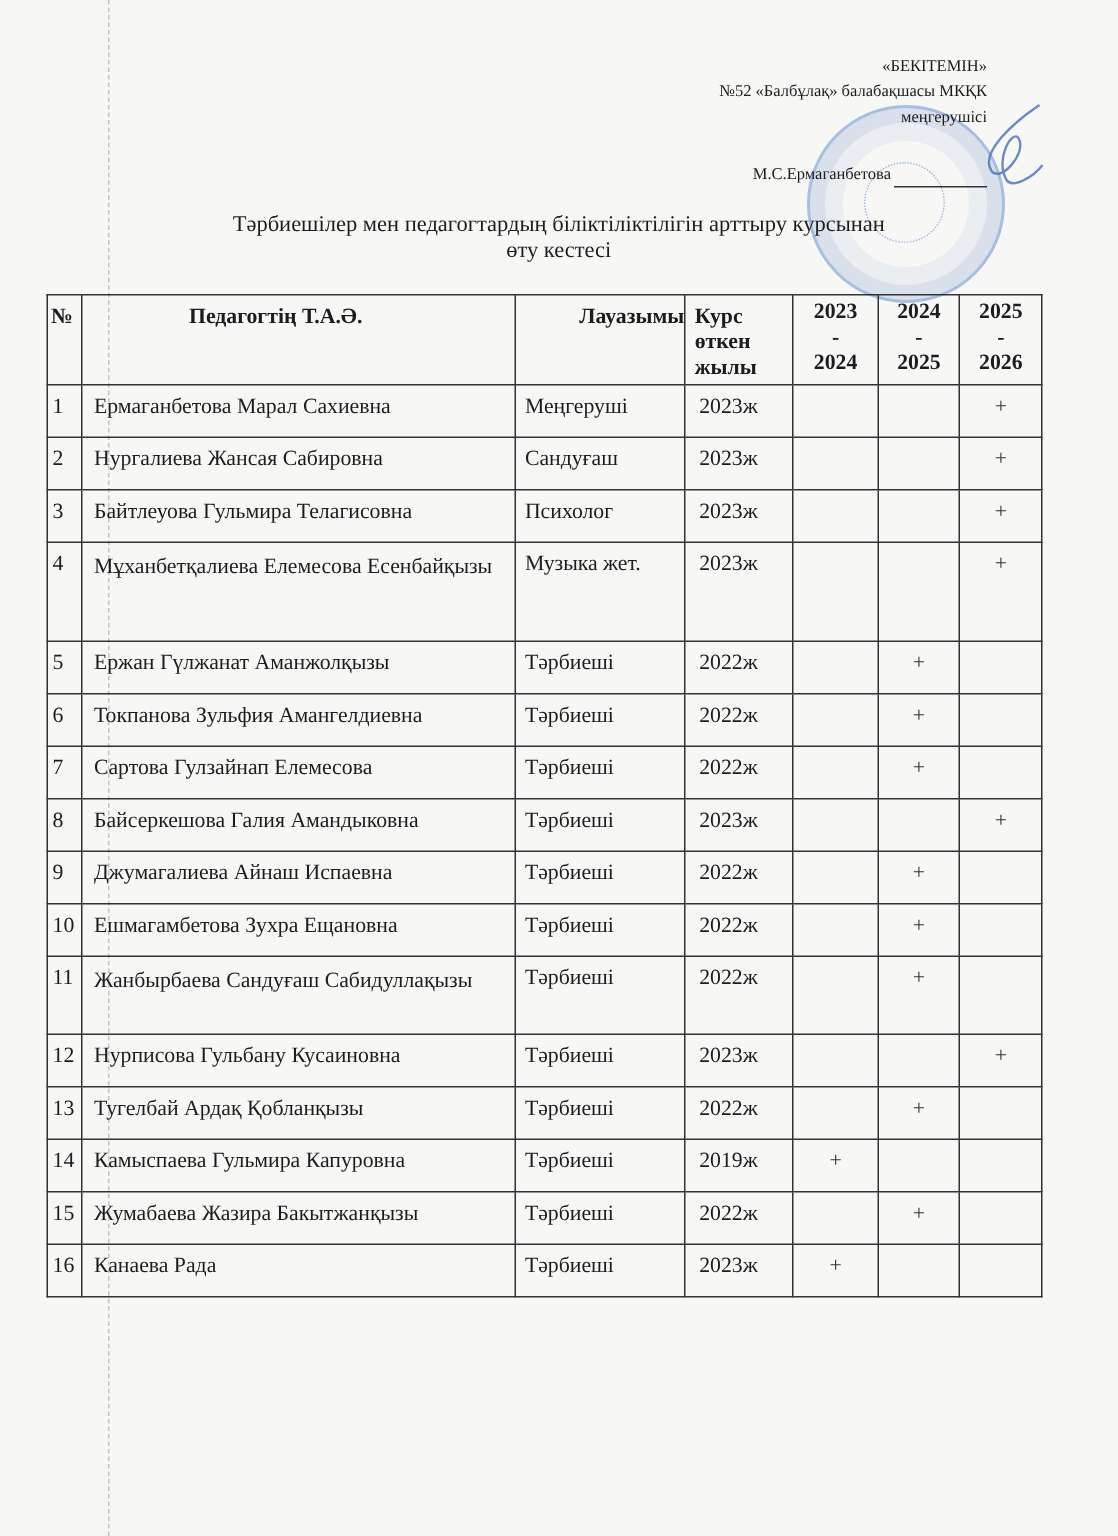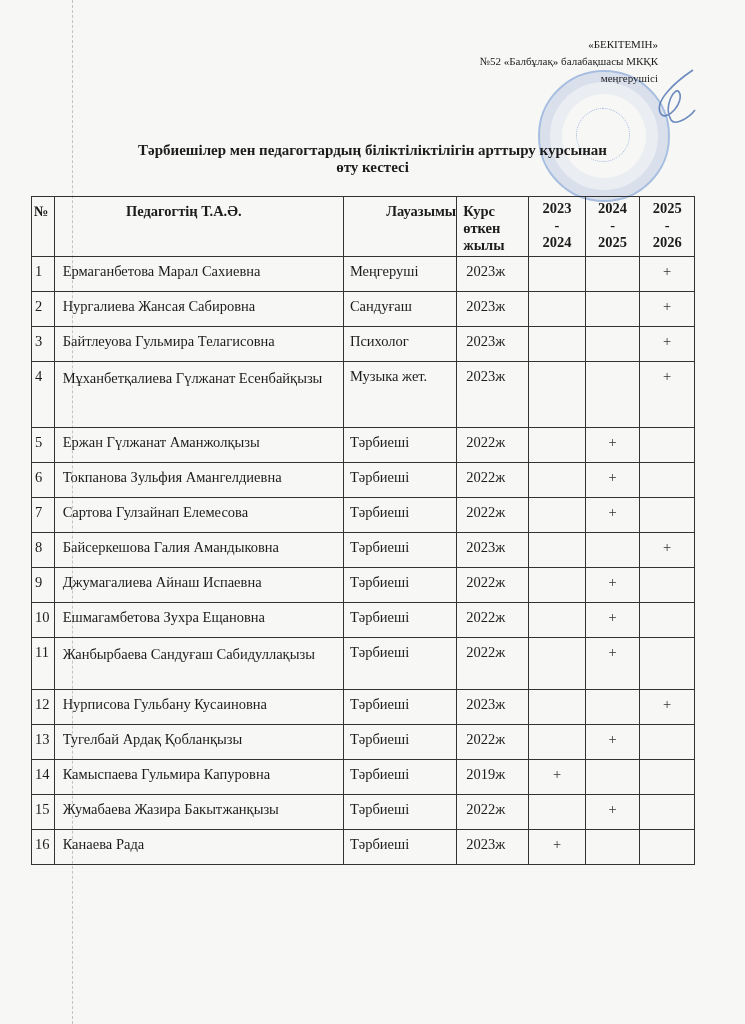--- a/index.html
+++ b/index.html
@@ -72,21 +72,21 @@
       width: 60px;
       height: 70px;
       pointer-events: none;
     }
     .title {
       position: absolute;
       left: 0;
       width: 745px;
       top: 142px;
       text-align: center;
-      font-weight: bold;
+      font-weight: normal;
       font-size: 15px;
       line-height: 17px;
     }
     .title .line2 {
       display: block;
     }
     table.schedule {
       position: absolute;
       left: 31px;
       top: 196px;
@@ -169,20 +169,24 @@
 </div>
 
 <svg class="signature" viewBox="0 0 60 70">
   <path d="M48 8 C30 20, 8 40, 16 52 C22 60, 40 40, 34 30 C30 24, 18 44, 26 58 C30 64, 44 56, 50 48" fill="none" stroke="#4a6fb0" stroke-width="1.6" opacity="0.8"></path>
 </svg>
 
 <div class="approval">
   <div>«БЕКІТЕМІН»</div>
   <div>№52 «Балбұлақ» балабақшасы МКҚК</div>
   <div>меңгерушісі</div>
+  <div class="signer-line">
+    <span>М.С.Ермаганбетова</span>
+    <span class="sign-blank"></span>
+  </div>
 </div>
 
 <div class="title">
   <span>Тәрбиешілер мен педагогтардың біліктіліктілігін арттыру курсынан</span>
   <span class="line2">өту кестесі</span>
 </div>
 
 <table class="schedule">
   <colgroup>
     <col style="width:22px">
@@ -239,21 +243,21 @@
       <td class="num">3</td>
       <td class="name">Байтлеуова Гульмира Телагисовна</td>
       <td class="pos">Психолог</td>
       <td class="course">2023ж</td>
       <td class="mark"></td>
       <td class="mark"></td>
       <td class="mark">+</td>
     </tr>
     <tr class="r-tall">
       <td class="num">4</td>
-      <td class="name">Мұханбетқалиева  Гүлжанат Есенбайқызы</td>
+      <td class="name">Мұханбетқалиева  Елемесова Есенбайқызы</td>
       <td class="pos">Музыка жет.</td>
       <td class="course">2023ж</td>
       <td class="mark"></td>
       <td class="mark"></td>
       <td class="mark">+</td>
     </tr>
     <tr class="r-normal">
       <td class="num">5</td>
       <td class="name">Ержан Гүлжанат Аманжолқызы</td>
       <td class="pos">Тәрбиеші</td>

